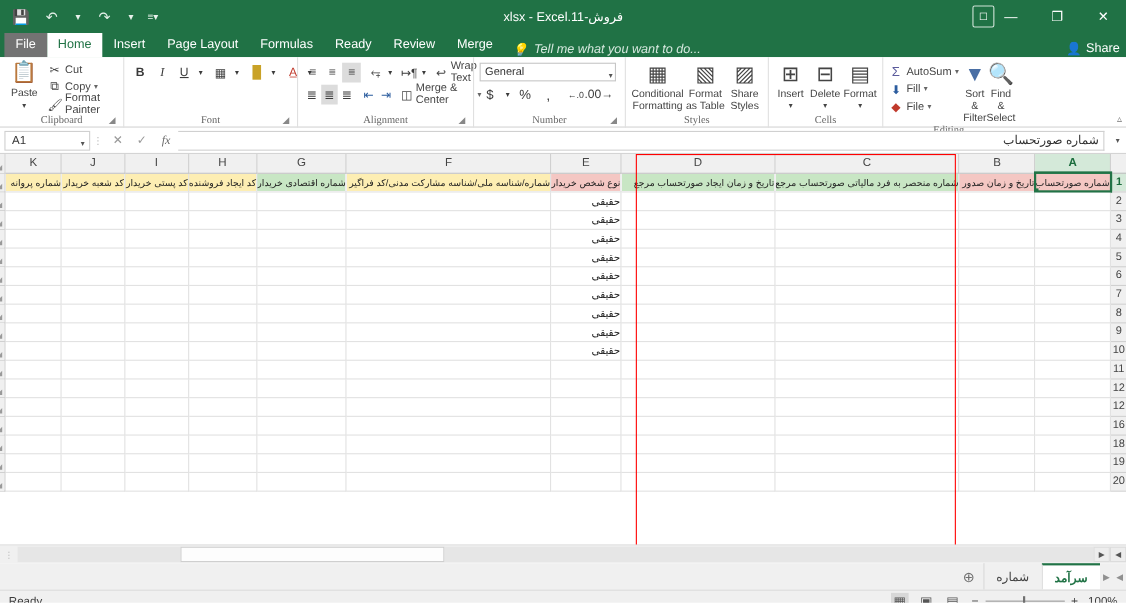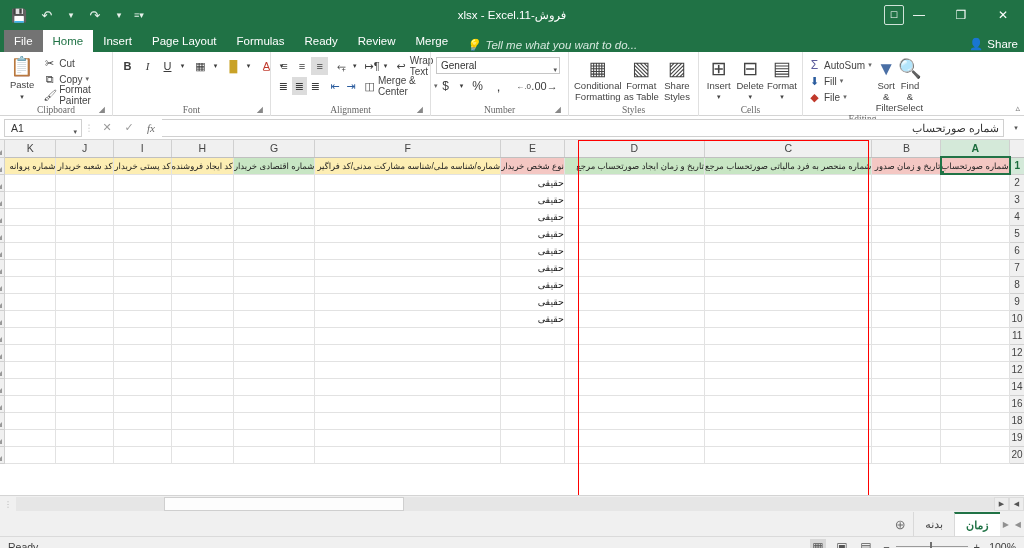--- a/index.html
+++ b/index.html
@@ -655,35 +655,20 @@
             <td class="cell" style="width: 60px;"></td>
             <td class="cell" style="width: 60px;"></td>
             <td class="cell" style="width: 59px;"></td>
             <td class="cell" style="width: 59px;"></td>
             <td class="cell" style="width: 190px;"></td>
             <td class="cell" style="width: 62px;"></td>
             <td class="cell" style="width: 164px;"></td>
             <td class="cell" style="width: 126px;"></td>
             <td class="cell" style="width: 74px;"></td>
             <td class="cell" style="width: 66px;"></td>
-            <td class="rhead">14</td>
-          </tr>
-          <tr>
-            <td class="corner" style="border-bottom: 1px solid rgb(208, 208, 208); background: rgb(240, 240, 240);"></td>
-            <td class="cell" style="width: 60px;"></td>
-            <td class="cell" style="width: 60px;"></td>
-            <td class="cell" style="width: 60px;"></td>
-            <td class="cell" style="width: 59px;"></td>
-            <td class="cell" style="width: 59px;"></td>
-            <td class="cell" style="width: 190px;"></td>
-            <td class="cell" style="width: 62px;"></td>
-            <td class="cell" style="width: 164px;"></td>
-            <td class="cell" style="width: 126px;"></td>
-            <td class="cell" style="width: 74px;"></td>
-            <td class="cell" style="width: 66px;"></td>
             <td class="rhead">16</td>
           </tr>
           <tr>
             <td class="corner" style="border-bottom: 1px solid rgb(208, 208, 208); background: rgb(240, 240, 240);"></td>
             <td class="cell" style="width: 60px;"></td>
             <td class="cell" style="width: 60px;"></td>
             <td class="cell" style="width: 60px;"></td>
             <td class="cell" style="width: 59px;"></td>
             <td class="cell" style="width: 59px;"></td>
             <td class="cell" style="width: 190px;"></td>
@@ -737,22 +722,22 @@
     </div>
     <div class="hs-right">▶</div>
     <div class="hs-left">◀</div>
   </div>
 
   <div class="tabbar">
     <div class="navarrows">
       <span>◀</span>
       <span>▶</span>
     </div>
-    <div class="stab active">زمان</div>
-    <div class="stab">بدنه</div>
+    <div class="stab active">سرآمد</div>
+    <div class="stab">شماره</div>
     <div class="addsheet">⊕</div>
   </div>
 
   <div class="statusbar">
     <div class="ready">Ready</div>
     <div class="viewbtns">
       <div class="vb on">▦</div>
       <div class="vb">▣</div>
       <div class="vb">▤</div>
     </div>

